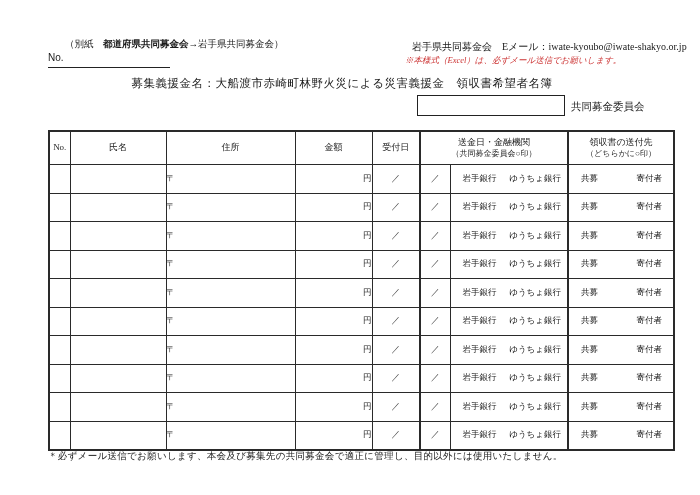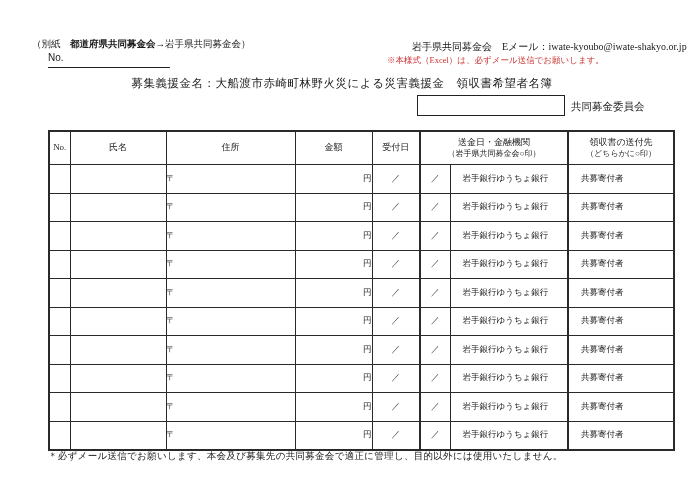--- a/index.html
+++ b/index.html
@@ -2,50 +2,50 @@
 <html style="--warning-red: #cc3333;"><head>
 <meta charset="utf-8">
 <style>
   html,body{margin:0;padding:0;}
   body{
     width:700px;height:495px;position:relative;background:#ffffff;
     font-family:"Liberation Serif","DejaVu Serif",serif;color:#1a1a1a;
     overflow:hidden;
   }
   
-  .note-left{position:absolute;left:32px;top:38px;font-size:9.5px;white-space:nowrap;}
+  .note-left{position:absolute;left:65px;top:38px;font-size:9.5px;white-space:nowrap;}
   .note-left b{font-family:"Liberation Sans","DejaVu Sans",sans-serif;font-weight:bold;}
   .no-field{
     position:absolute;left:48px;top:52px;width:122px;height:15px;
     border-bottom:1.5px solid #222;font-size:10px;
     font-family:"Liberation Sans","DejaVu Sans",sans-serif;
   }
   .org-email{position:absolute;left:384px;top:40px;font-size:10px;white-space:nowrap;margin-left:28px;}
-  .warning{position:absolute;left:387px;top:55px;font-size:8.5px;color:var(--warning-red,#cc3333);white-space:nowrap;}
+  .warning{position:absolute;left:405px;top:55px;font-size:8.5px;color:var(--warning-red,#cc3333);white-space:nowrap;font-style:italic;}
   .doc-title{position:absolute;left:0;right:16px;top:76px;text-align:center;font-size:11.5px;letter-spacing:.5px;white-space:nowrap;}
   .committee-box{position:absolute;left:417px;top:95px;width:148px;height:21px;border:1px solid #222;font-size:10px;line-height:21px;padding-left:4px;box-sizing:border-box;}
   .committee-label{position:absolute;left:571px;top:100px;font-size:10.5px;white-space:nowrap;}
   
   table.roster{
     position:absolute;left:48px;top:130px;width:625px;
     border-collapse:collapse;table-layout:fixed;
     border:2px solid #2a2a2a;
   }
   table.roster th,table.roster td{border:1px solid #2a2a2a;padding:0;overflow:hidden;}
   table.roster th{
     font-weight:normal;font-size:9px;text-align:center;vertical-align:middle;
     height:32px;line-height:1.3;
   }
   table.roster th .sub{font-size:8px;display:block;}
   table.roster td{height:27.5px;font-size:8.5px;vertical-align:middle;}
   .b-thick{border-left:2px solid #2a2a2a !important;margin-top:12px;}
   td.c-addr{vertical-align:top;text-align:left;padding:2px 0 0 6px;font-size:8px;}
   td.c-amount{text-align:right;padding-right:10px;}
   td.c-slash{text-align:center;font-size:9px;color:#333;}
-  .pair{display:flex;justify-content:flex-start;align-items:center;height:100%;}
+  .pair{display:flex;justify-content:space-between;align-items:center;height:100%;}
   td.c-bank .pair{padding:0 6px 0 12px;}
   td.c-dest .pair{padding:0 11px 0 12px;}
   
   .footer-note{position:absolute;left:48px;top:450px;font-size:9.5px;letter-spacing:.3px;white-space:nowrap;}
 </style>
 </head>
 <body>
 
 <div class="note-left"><span>（別紙　</span><b>都道府県共同募金会</b><span>→岩手県共同募金会）</span></div>
 
@@ -71,21 +71,21 @@
     <col style="width:118px">
       <col style="width:106px">
   </colgroup>
   <thead>
     <tr>
       <th>No.</th>
       <th>氏名</th>
       <th>住所</th>
       <th>金額</th>
       <th>受付日</th>
-      <th colspan="2" class="b-thick"><span>送金日・金融機関</span><span class="sub">（岩手県共同募金会○印）</span></th>
+      <th colspan="2" class="b-thick"><span>送金日・金融機関</span><span class="sub">（共同募金委員会○印）</span></th>
       <th class="b-thick"><span>領収書の送付先</span><span class="sub">（どちらかに○印）</span></th>
     </tr>
   </thead>
   <tbody>
   <tr>
     <td class="c-no"></td>
     <td class="c-name"></td>
     <td class="c-addr"><span>〒</span><span></span></td>
     <td class="c-amount"><span></span><span>円</span></td>
     <td class="c-slash">／</td>

